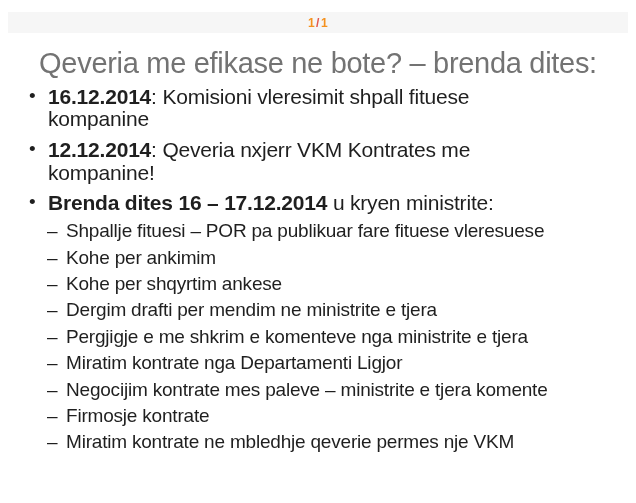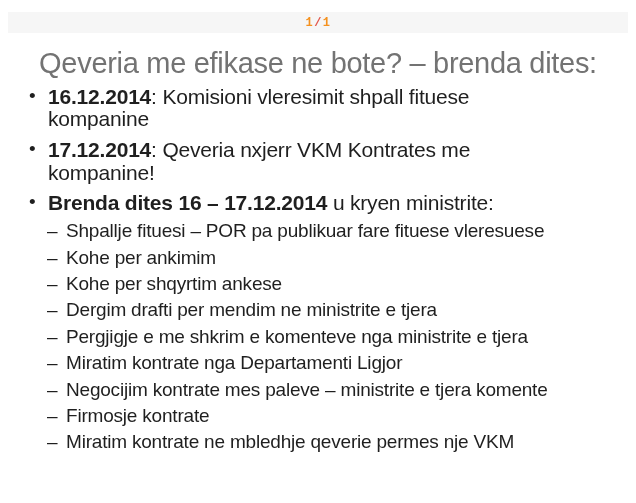--- a/index.html
+++ b/index.html
@@ -16,21 +16,20 @@
     background: #ffffff;
   }
   
   .header-bar {
     margin: 12px 8px 0 8px;
     height: 21px;
     background: #f6f6f6;
     display: flex;
     align-items: center;
     justify-content: center;
-    font-family: Liberation Mono, monospace;
   }
   .pager {
     font-size: 12px;
     font-weight: bold;
     letter-spacing: 0.5px;
   }
   .pager .cur, .pager .tot { color: #f5911e; }
   .pager .sep { color: #e2574c; padding: 0 1px; }
 
   
@@ -100,21 +99,21 @@
   <div class="slide">
     <h1 class="slide-title">Qeveria me efikase ne bote? – brenda dites:</h1>
 
     <ul class="bullets">
       <li class="bullet-item wrap2">
         <span class="marker">•</span>
         <span class="txt"><span class="b">16.12.2014</span><span>: Komisioni vleresimit shpall fituese kompanine</span></span>
       </li>
       <li class="bullet-item wrap2">
         <span class="marker">•</span>
-        <span class="txt"><span class="b">17.12.2014</span><span>: Qeveria nxjerr VKM Kontrates me kompanine!</span></span>
+        <span class="txt"><span class="b">12.12.2014</span><span>: Qeveria nxjerr VKM Kontrates me kompanine!</span></span>
       </li>
       <li class="bullet-item last">
         <span class="marker">•</span>
         <span class="txt"><span class="b">Brenda dites 16 – 17.12.2014</span><span> u kryen ministrite:</span></span>
       </li>
     </ul>
 
     <ul class="sub-bullets">
       <li class="sub-bullet-item">
         <span class="dash">–</span>

